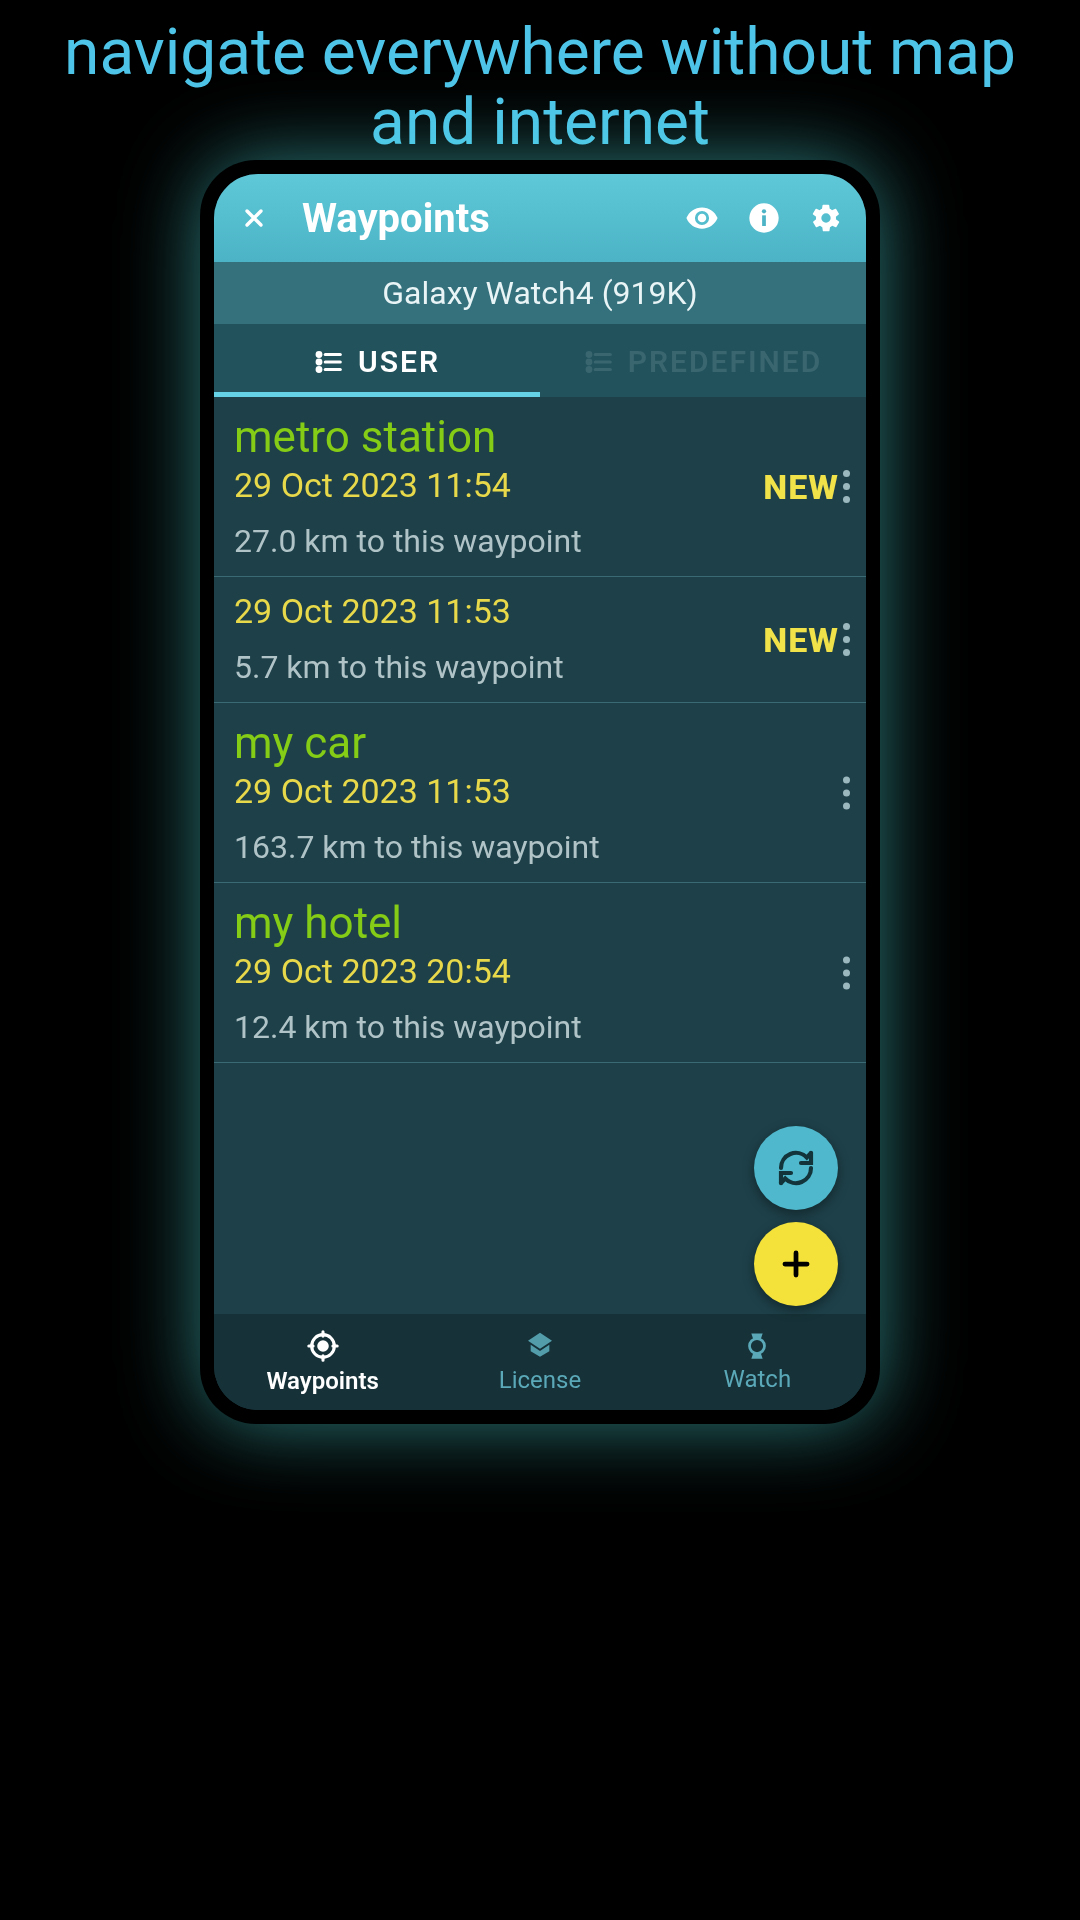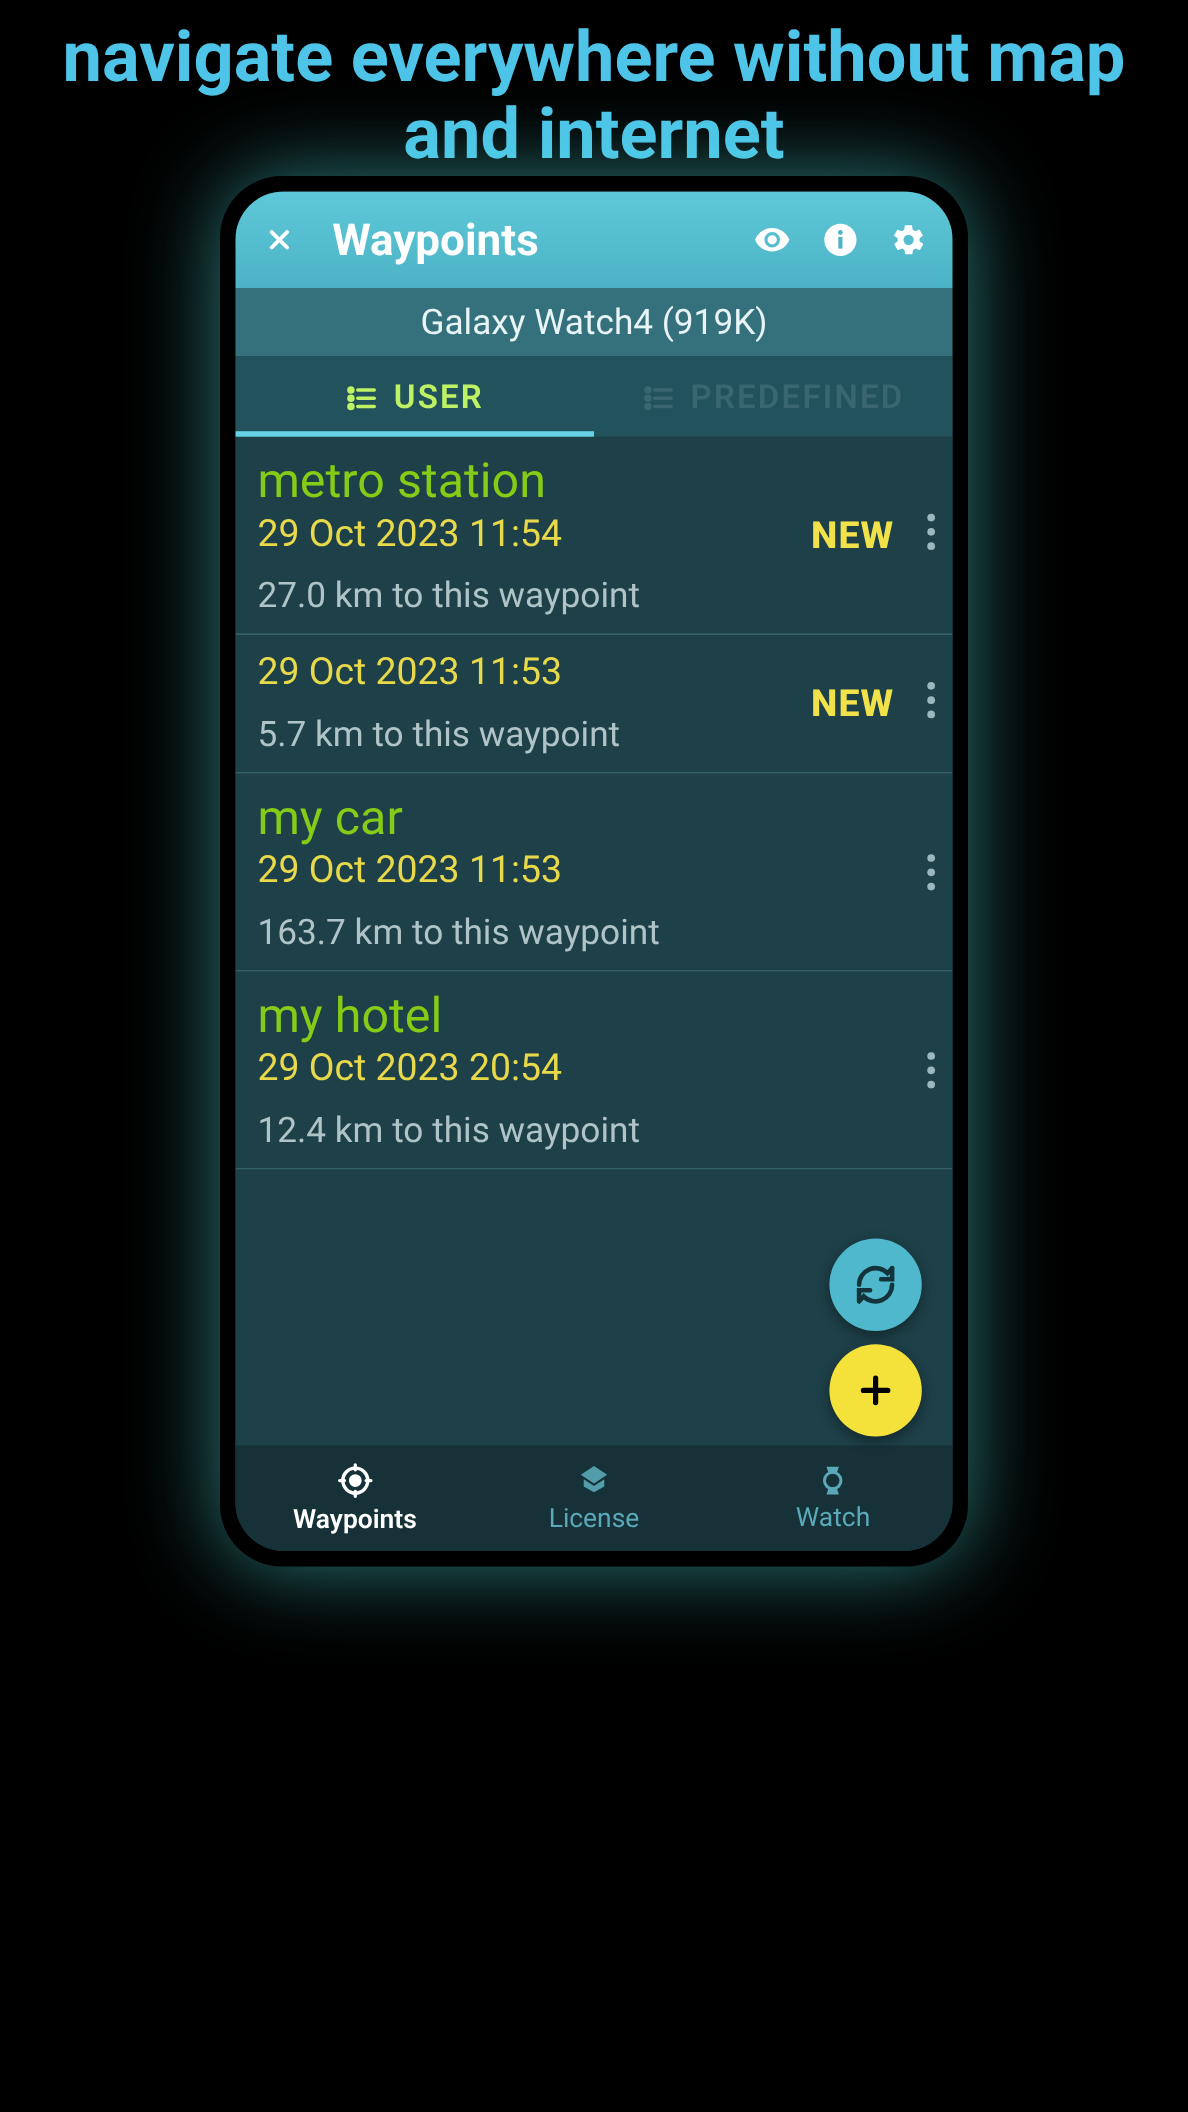--- a/index.html
+++ b/index.html
@@ -8,21 +8,21 @@
     height: 1920px;
     background: #000;
     font-family: -apple-system, BlinkMacSystemFont, "Segoe UI", Roboto, sans-serif;
     position: relative;
     overflow: hidden;
   }
   .headline {
     text-align: center;
     color: #4ec5e8;
     font-size: 64px;
-    font-weight: 700;
+    font-weight: 400;
     line-height: 1.1;
     padding: 18px 40px 0;
   }
   .glow-wrap {
     position: absolute;
     left: 50%;
     top: 160px;
     transform: translateX(-50%);
     width: 680px;
     height: 1264px;
@@ -84,21 +84,21 @@
     display: flex;
     align-items: center;
     justify-content: center;
     gap: 14px;
     padding: 20px 0 18px;
     font-size: 30px;
     font-weight: 600;
     letter-spacing: 2px;
     position: relative;
   }
-  .tab.active { color: #bef264; }
+  .tab.active { color: #ffffff; }
   .tab.inactive { color: #3a6670; }
   .tab.active::after {
     content: "";
     position: absolute;
     bottom: 0;
     left: 0; right: 0;
     height: 5px;
     background: #65d2e5;
   }
   .list {
@@ -126,22 +126,22 @@
     color: #b0c4c8;
     font-size: 32px;
     margin-top: 17px;
   }
   .wp-side {
     position: absolute;
     right: 16px;
     top: 50%;
     transform: translateY(-50%);
     display: flex;
-    align-items: flex-start;
-    gap: 30px;
+    align-items: center;
+    gap: 4px;
   }
   .new-badge {
     color: #f2e24a;
     font-weight: 800;
     font-size: 34px;
     letter-spacing: 1px;
   }
   .kebab {
     display: flex;
     flex-direction: column;

